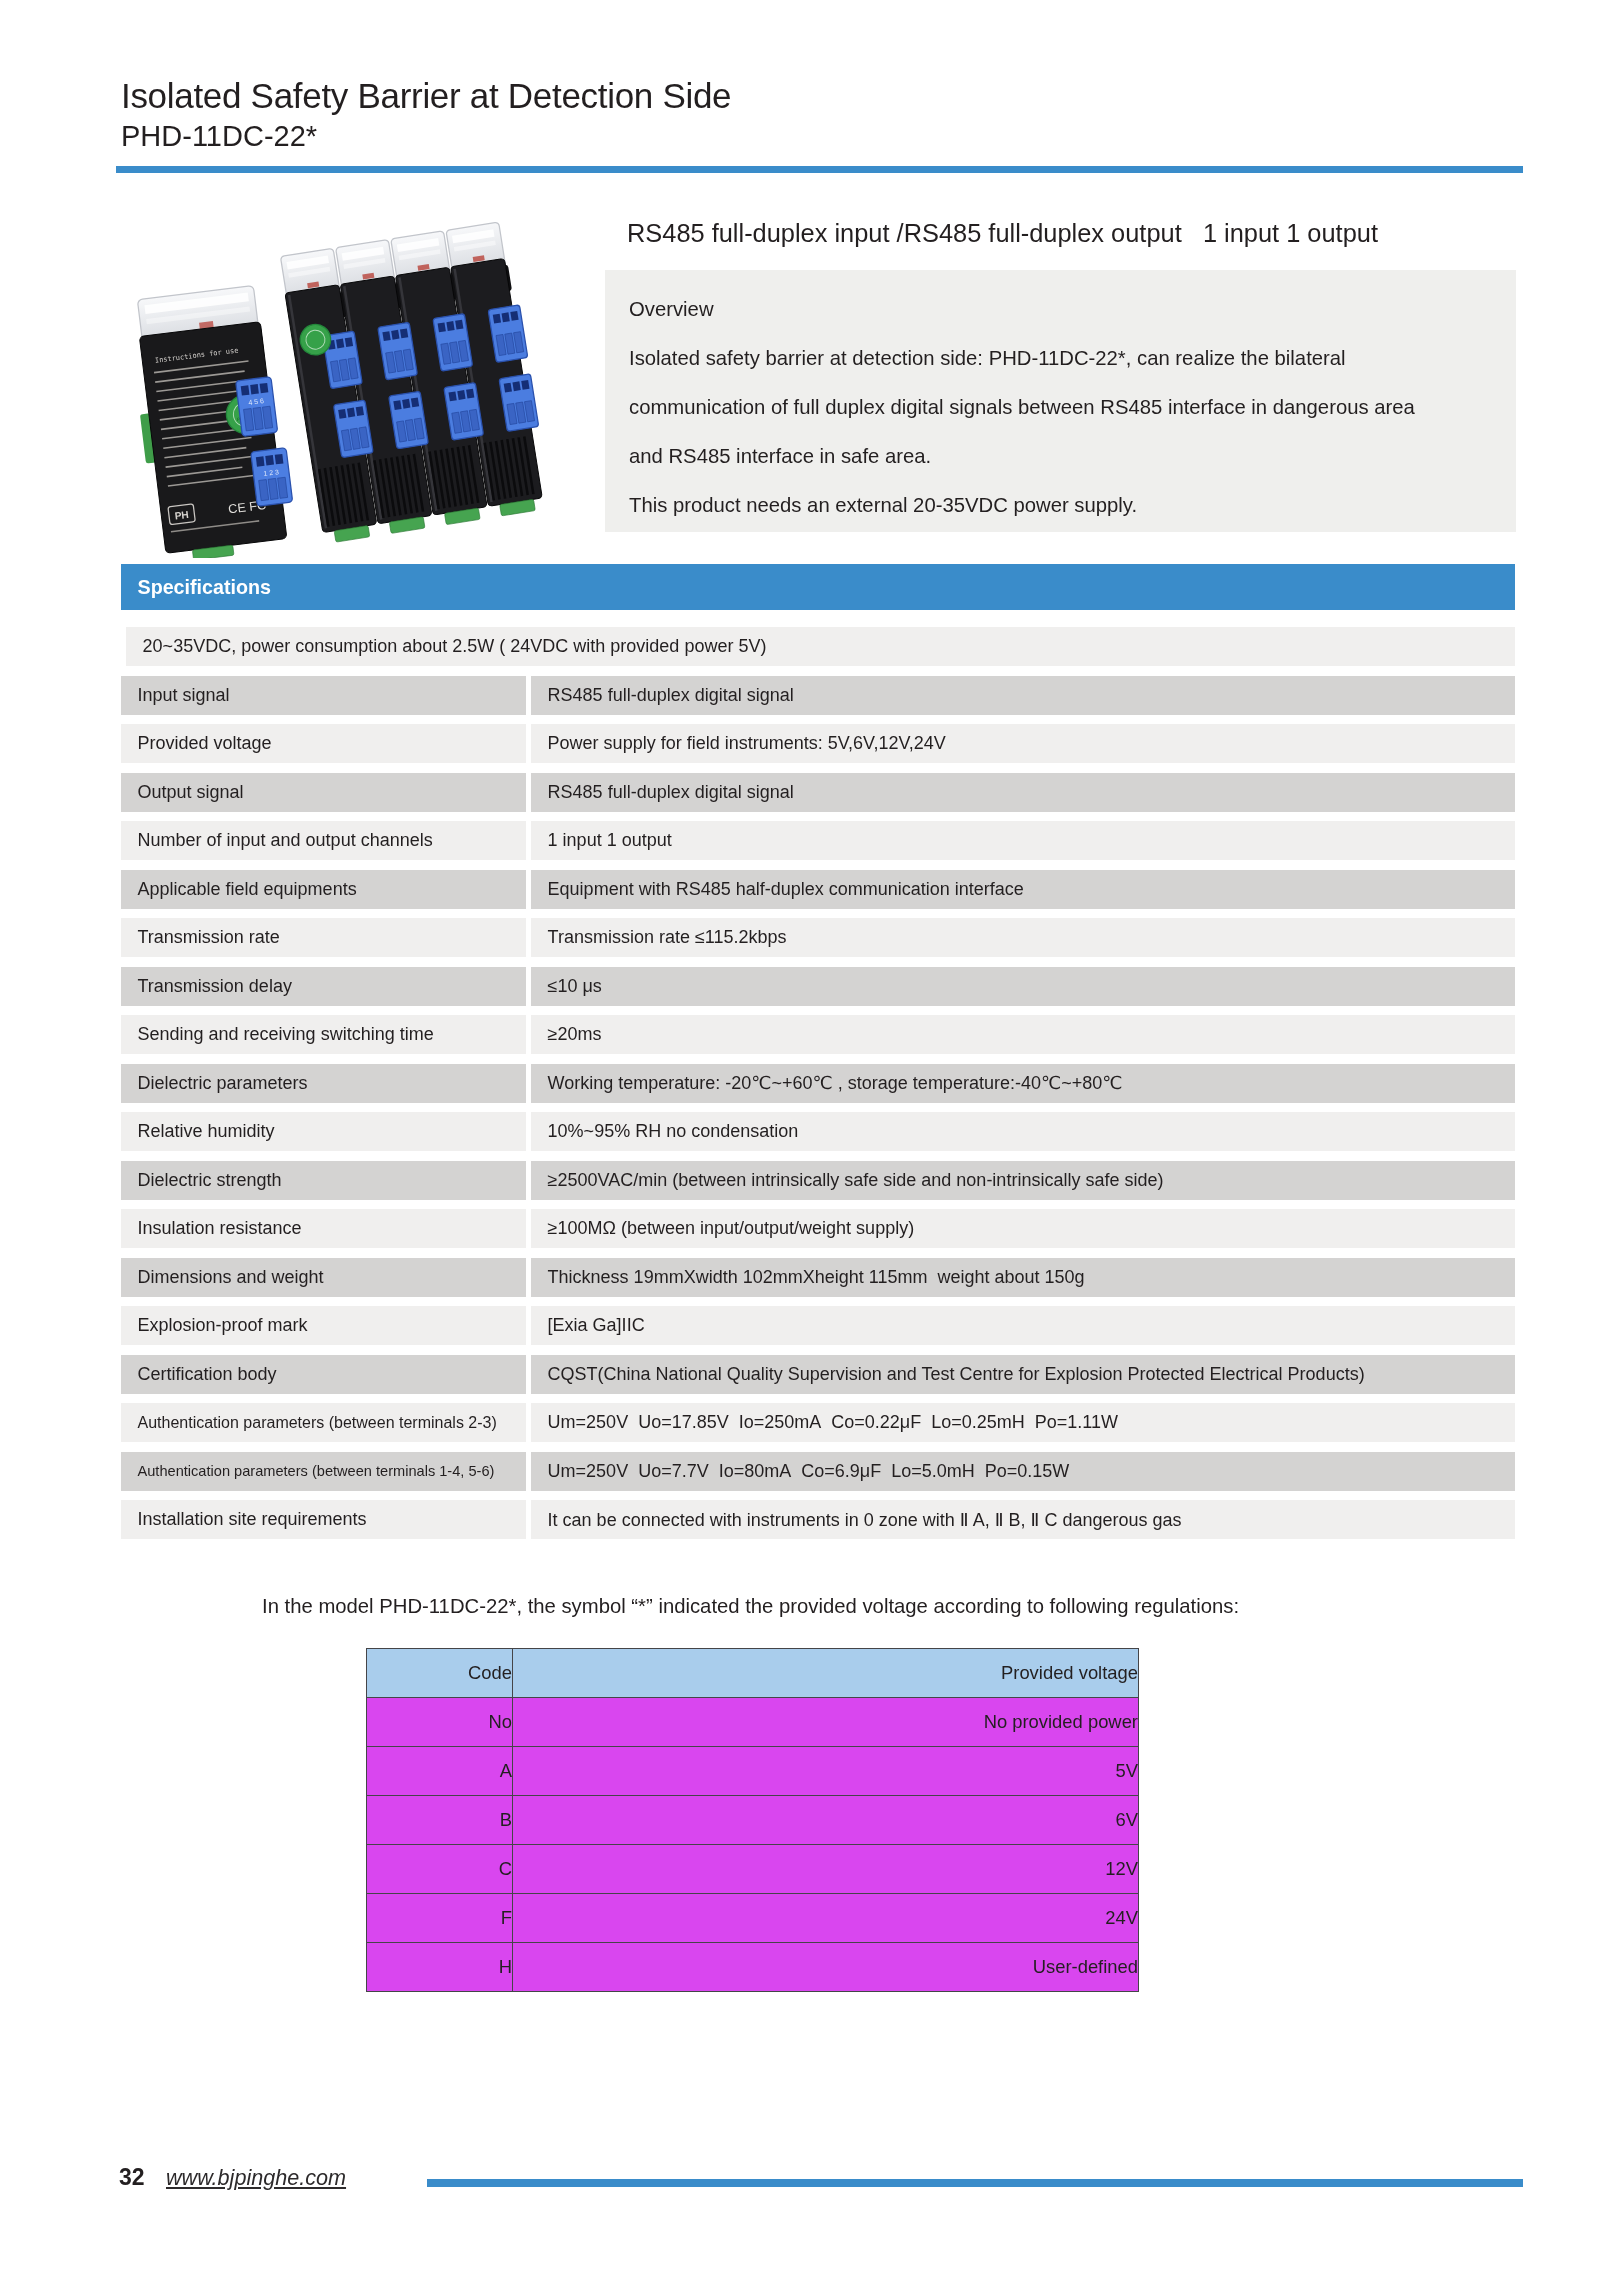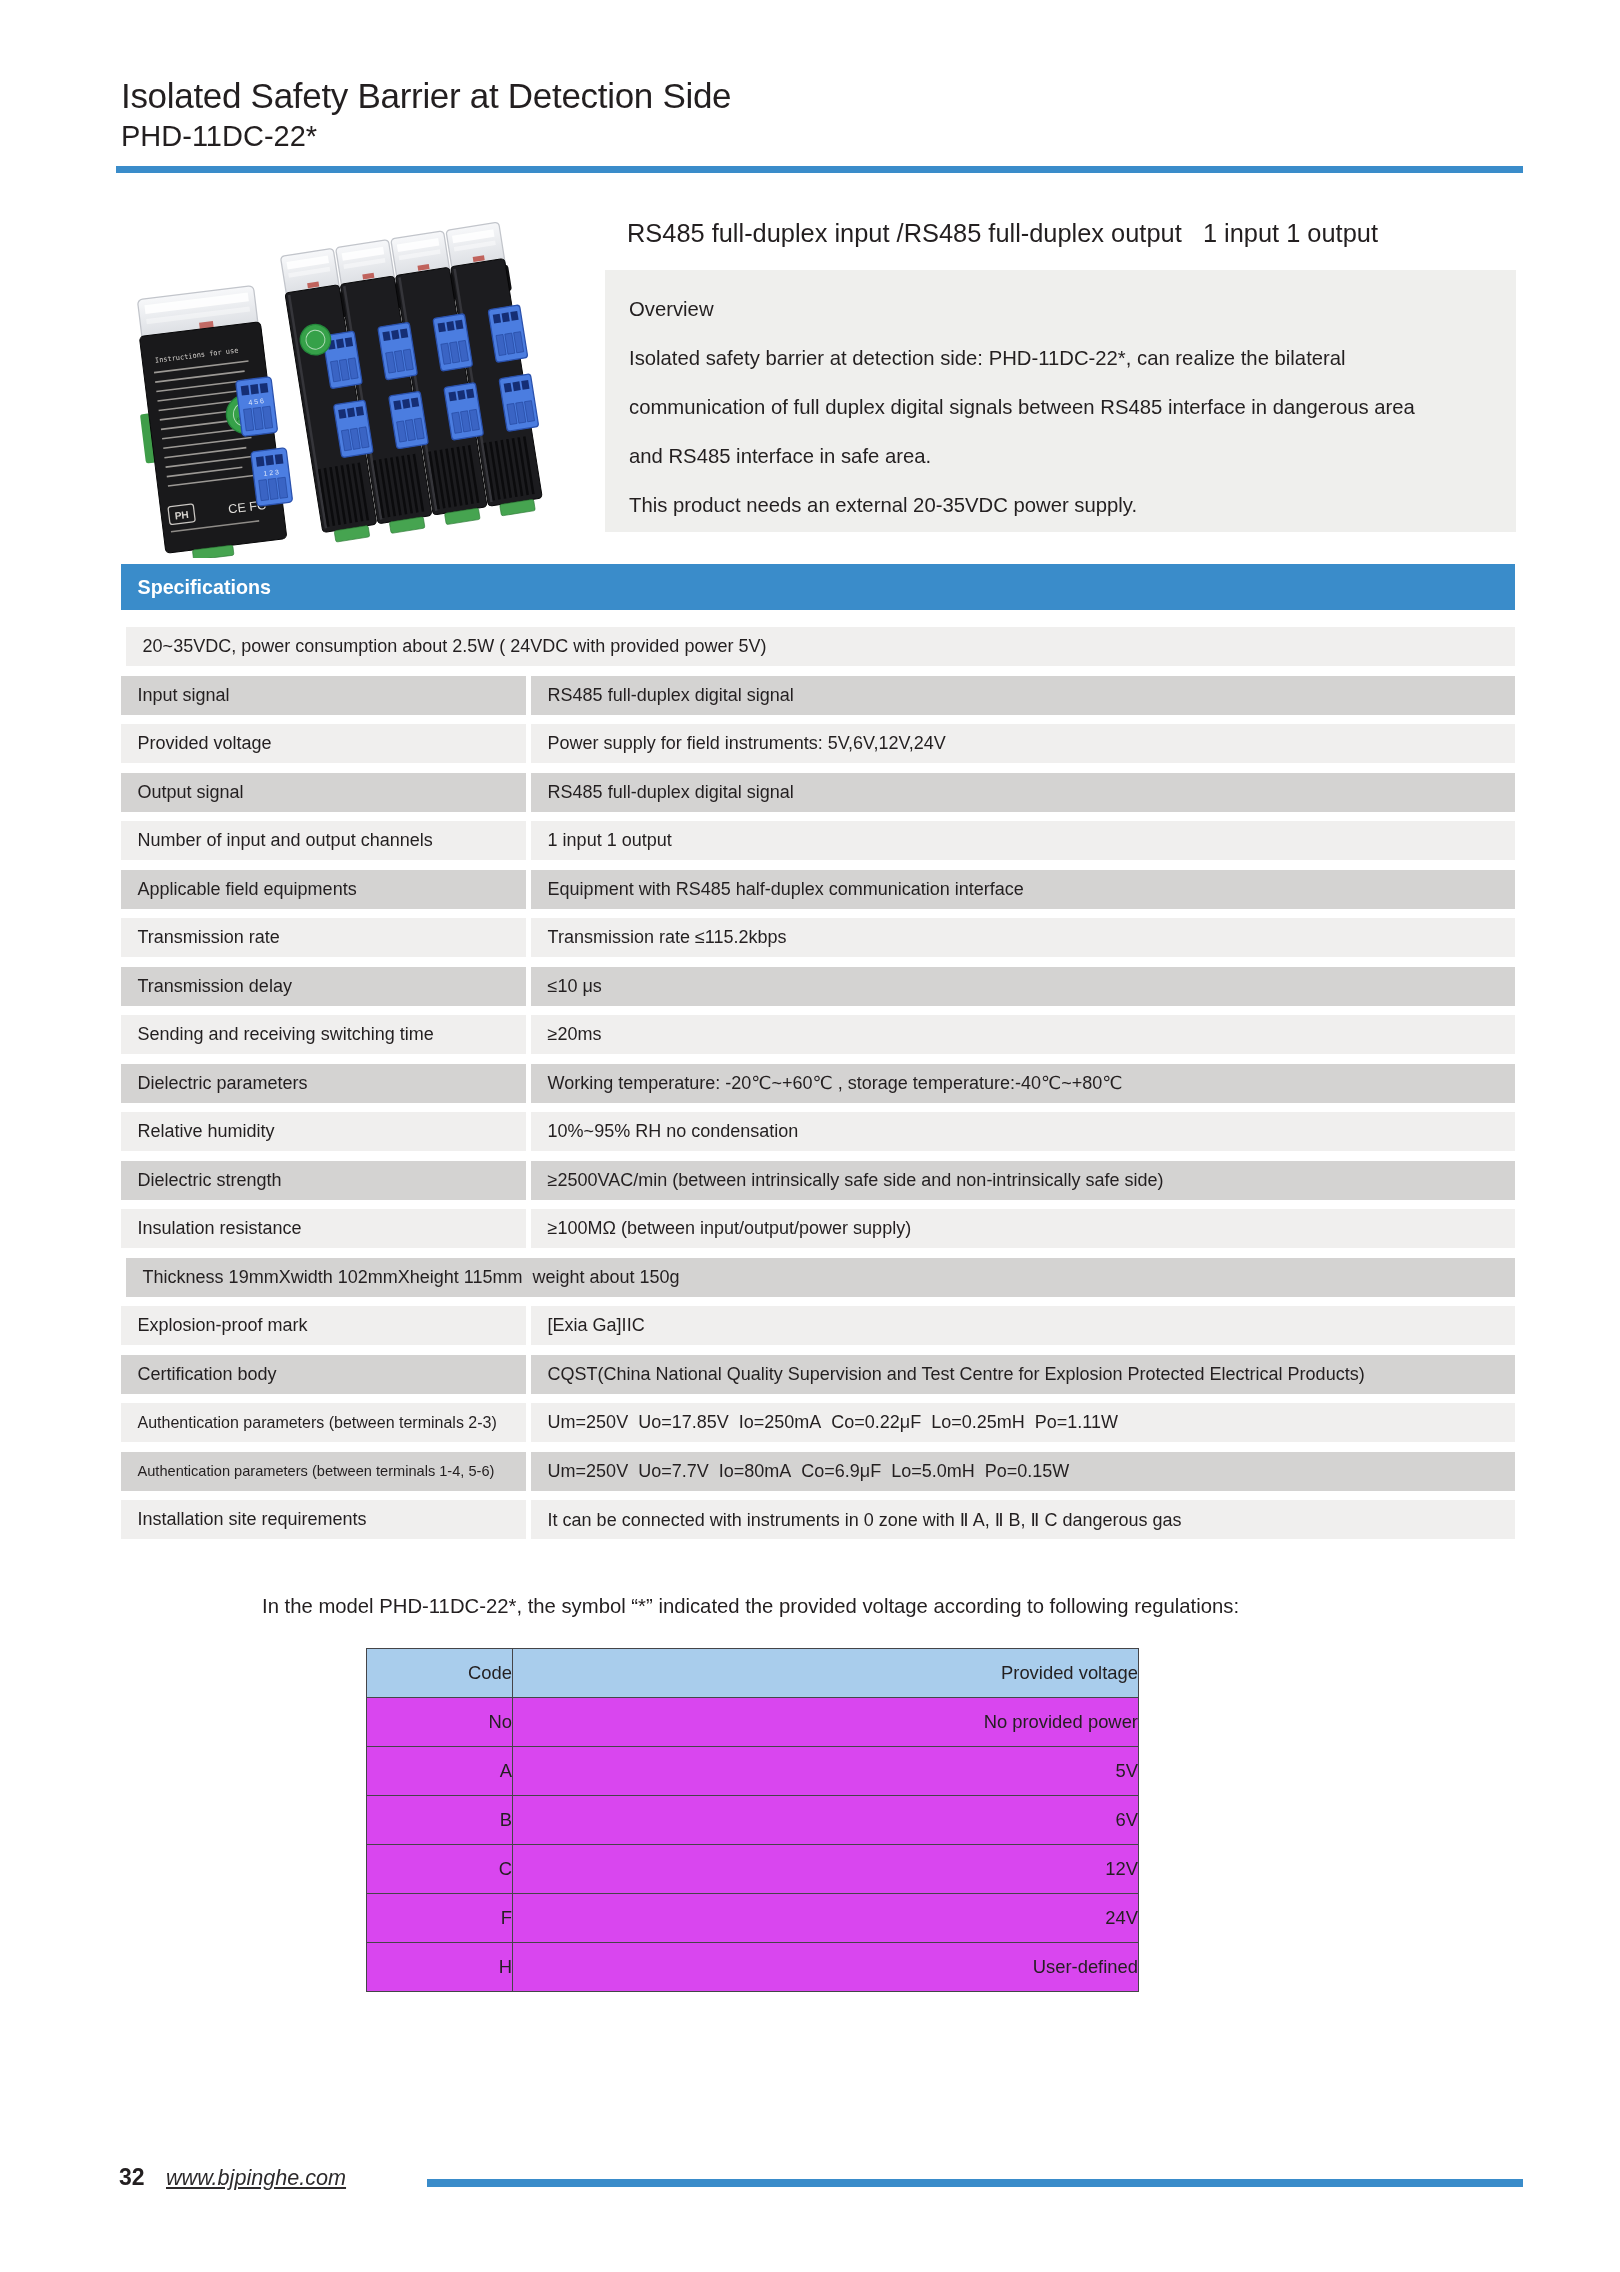--- a/index.html
+++ b/index.html
@@ -225,23 +225,24 @@
     <div class="srow light">
         <div class="scell slabel">Relative humidity</div>
         <div class="scell svalue">10%~95% RH no condensation</div>
       </div>
     <div class="srow dark">
         <div class="scell slabel">Dielectric strength</div>
         <div class="scell svalue">≥2500VAC/min (between intrinsically safe side and non-intrinsically safe side)</div>
       </div>
     <div class="srow light">
         <div class="scell slabel">Insulation resistance</div>
-        <div class="scell svalue">≥100MΩ (between input/output/power supply)</div>
-      </div>
-    <div class="srow dark">
+        <div class="scell svalue">≥100MΩ (between input/output/weight supply)</div>
+      </div>
+    <div class="srow dark">
+        <div class="scell slabel">Dimensions and weight</div>
         <div class="scell svalue">Thickness 19mmXwidth 102mmXheight 115mm&nbsp; weight about 150g</div>
       </div>
     <div class="srow light">
         <div class="scell slabel">Explosion-proof mark</div>
         <div class="scell svalue">[Exia Ga]IIC</div>
       </div>
     <div class="srow dark">
         <div class="scell slabel">Certification body</div>
         <div class="scell svalue">CQST(China National Quality Supervision and Test Centre for Explosion Protected Electrical Products)</div>
       </div>

